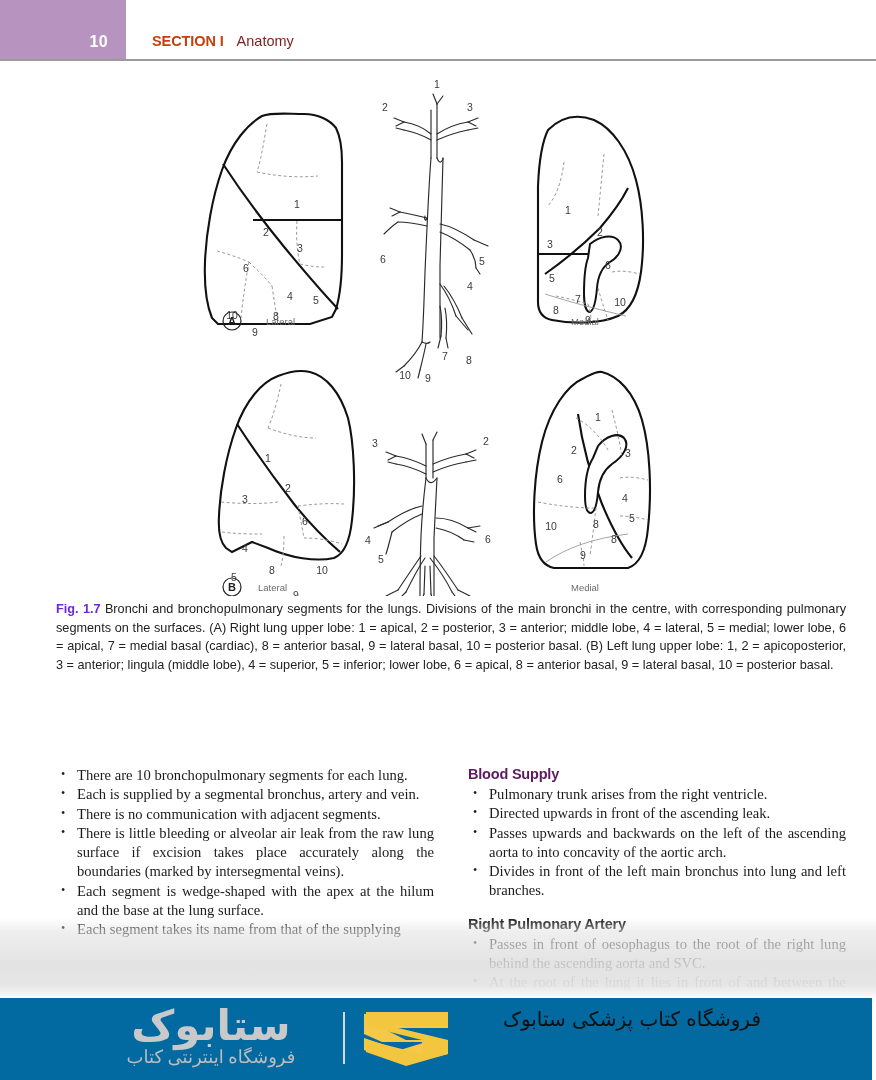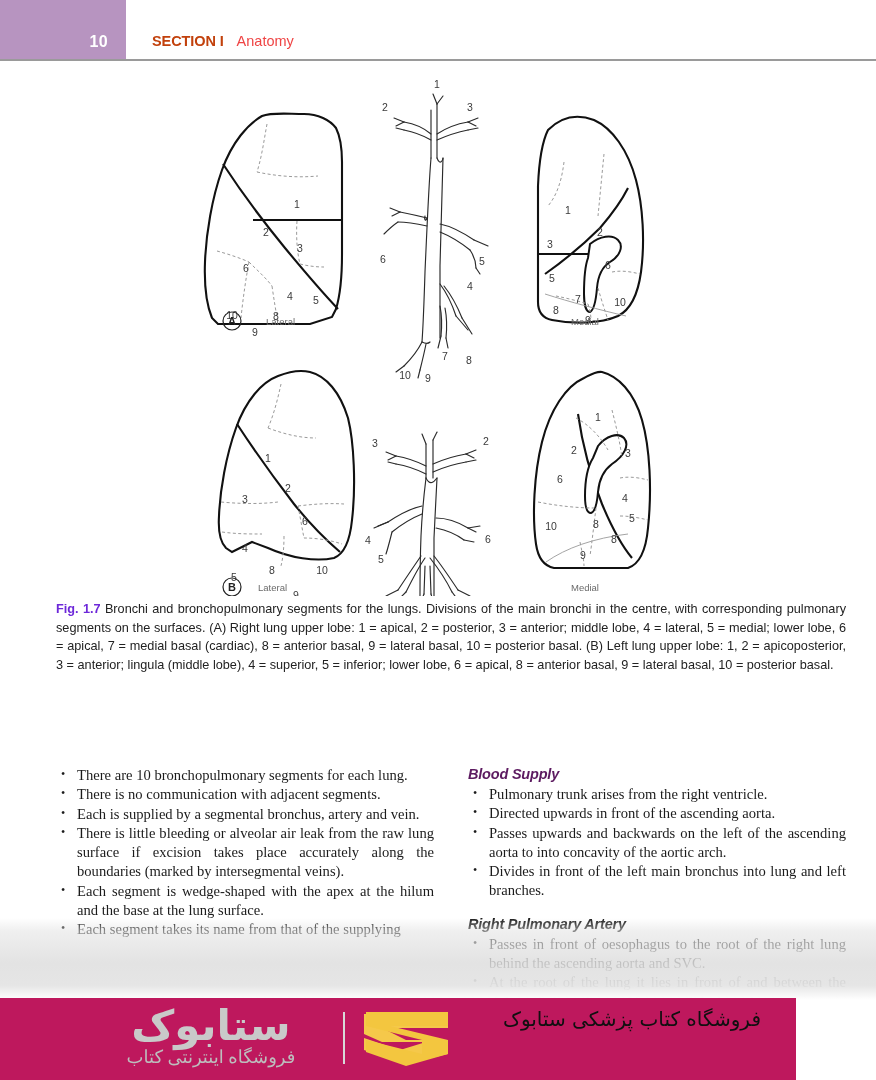--- a/index.html
+++ b/index.html
@@ -52,21 +52,21 @@
     font-family: "Liberation Sans", sans-serif;
     font-size: 14.5px;
     white-space: nowrap;
   }
   .header-title .sec {
     color: #c2410c;
     font-weight: bold;
     letter-spacing: -0.1px;
   }
   .header-title .subj {
-    color: #ef4444;
+    color: #7f1d1d;
     font-weight: normal;
     margin-left: 13px;
   }
 
   
   .figure-area {
     position: absolute;
     left: 0; top: 66px;
     width: 876px;
     height: 530px;
@@ -125,21 +125,20 @@
     overflow: hidden;
   }
   .col { width: 378px; }
 
   .col h3 {
     margin: 0 0 3px 0;
     font-family: "Liberation Sans", sans-serif;
     font-size: 14.5px;
     font-weight: bold;
     letter-spacing: -0.2px;
-    font-style: italic;
   }
   .col h3.purple { color: #5c1a60; }
   .col h3.dark   { color: #1a1a1a; }
   .col h3.spaced { margin-top: 15px; }
 
   ul.bullets {
     margin: 0;
     padding: 0;
     list-style: none;
   }
@@ -176,23 +175,23 @@
         rgba(228,228,228,0.95) 82%,
         rgba(255,255,255,1) 100%);
     pointer-events: none;
   }
 
   
   .footer {
     position: absolute;
     left: 0;
     top: 998px;
-    width: 796px;
+    width: 872px;
     height: 82px;
-    background: #be185d;
+    background: #0369a1;
   }
   .footer-inner {
     position: relative;
     width: 876px;
     height: 82px;
   }
   .brand-logo {
     position: absolute;
     left: 86px;
     top: 4px;
@@ -522,33 +521,33 @@
 </svg>
 </div>
 
 <div class="caption"><span class="figno">Fig. 1.7</span><span> Bronchi and bronchopulmonary segments for the lungs. Divisions of the main bronchi in the centre, with corresponding pulmonary segments on the surfaces. (A) Right lung upper lobe: 1 = apical, 2 = posterior, 3 = anterior; middle lobe, 4 = lateral, 5 = medial; lower lobe, 6 = apical, 7 = medial basal (cardiac), 8 = anterior basal, 9 = lateral basal, 10 = posterior basal. (B) Left lung upper lobe: 1, 2 = apicoposterior, 3 = anterior; lingula (middle lobe), 4 = superior, 5 = inferior; lower lobe, 6 = apical, 8 = anterior basal, 9 = lateral basal, 10 = posterior basal.</span></div>
 
 <div class="body-cols">
 
   <div class="col">
     <ul class="bullets">
       <li>There are 10 bronchopulmonary segments for each lung.</li>
+      <li>Each is supplied by a segmental bronchus, artery and vein.</li>
       <li>There is no communication with adjacent segments.</li>
-      <li>Each is supplied by a segmental bronchus, artery and vein.</li>
       <li>There is little bleeding or alveolar air leak from the raw lung surface if excision takes place accurately along the boundaries (marked by intersegmental veins).</li>
       <li>Each segment is wedge-shaped with the apex at the hilum and the base at the lung surface.</li>
       <li>Each segment takes its name from that of the supplying</li>
     </ul>
   </div>
 
   <div class="col">
     <h3 class="purple">Blood Supply</h3>
     <ul class="bullets">
       <li>Pulmonary trunk arises from the right ventricle.</li>
-      <li>Directed upwards in front of the ascending aorta.</li>
+      <li>Directed upwards in front of the ascending leak.</li>
       <li>Passes upwards and backwards on the left of the ascending aorta to into concavity of the aortic arch.</li>
       <li>Divides in front of the left main bronchus into lung and left branches.</li>
     </ul>
     <h3 class="dark spaced">Right Pulmonary Artery</h3>
     <ul class="bullets">
       <li>Passes in front of oesophagus to the root of the right lung behind the ascending aorta and SVC.</li>
       <li>At the root of the lung it lies in front of and between the right main bronchus and its upper lobe branch.</li>
     </ul>
   </div>
 </div>

